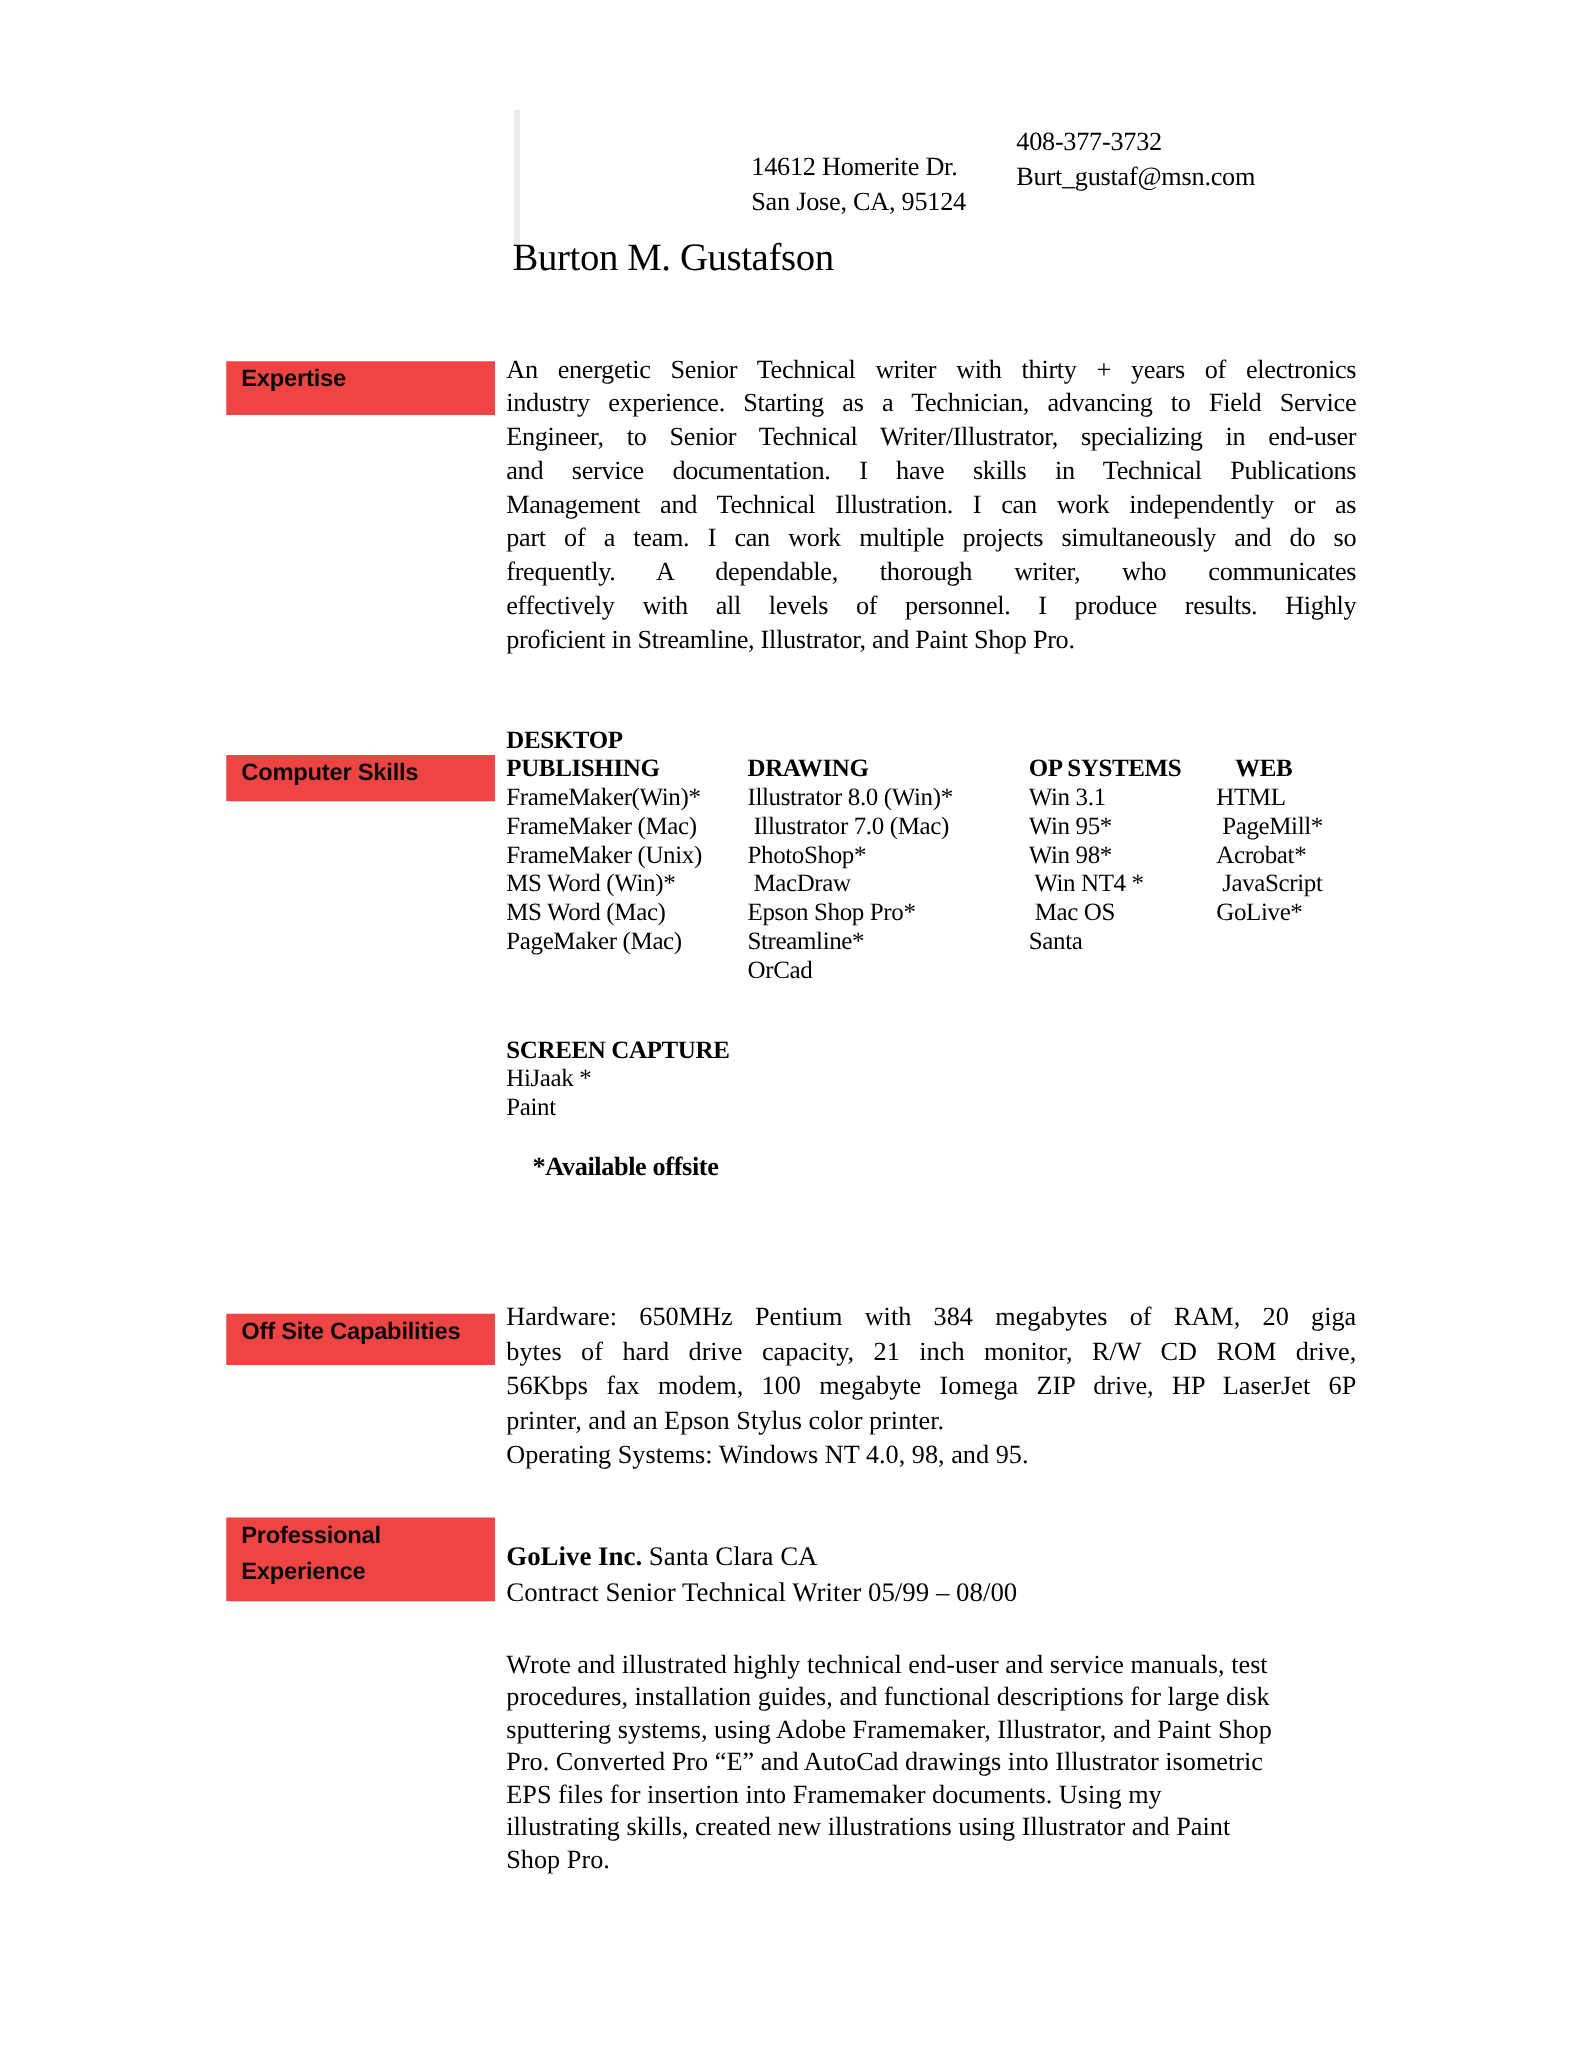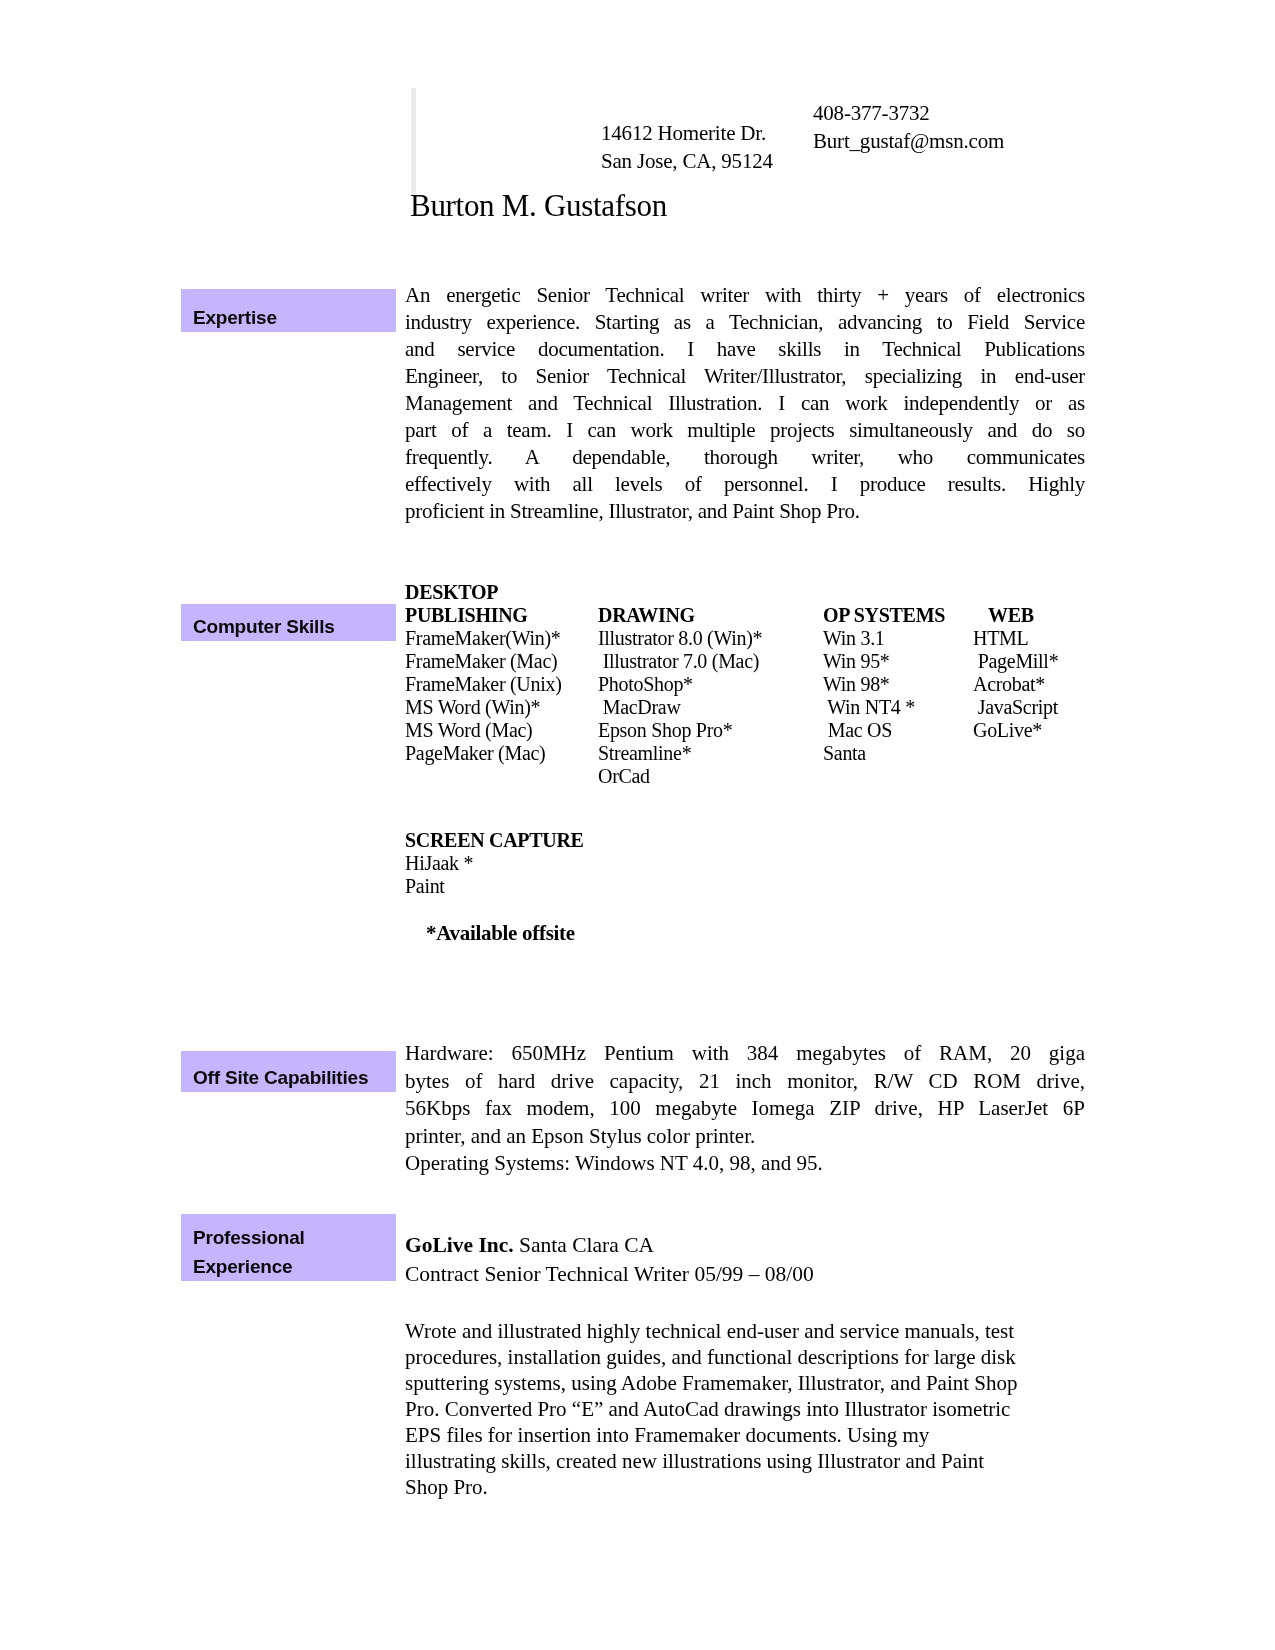--- a/index.html
+++ b/index.html
@@ -31,24 +31,24 @@
     letter-spacing: -0.2px;
   }
   .name {
     font-size: 31px;
     line-height: 40px;
     letter-spacing: -0.3px;
   }
   .label-box {
     left: 181px;
     width: 215px;
-    background: #c4b5fd;
+    background: #ef4444;
     display: flex;
     flex-direction: column;
-    justify-content: flex-end;
+    justify-content: flex-start;
     padding-left: 12px;
     box-sizing: border-box;
     font-weight: bold;
     font-size: 19px;
     line-height: 29px;
     letter-spacing: -0.2px;
   }
   .para {
     width: 680px;
     font-size: 21px;
@@ -89,22 +89,22 @@
 
   <div class="abs serif name" style="left:410px; top:186px;">Burton M. Gustafson</div>
 
   <div class="abs sans label-box" style="top:289px; height:43px;">
     <div>Expertise</div>
   </div>
 
   <div class="abs serif para" style="left:405px; top:282px;">
     <div class="jline">An energetic Senior Technical writer with thirty + years of electronics</div>
     <div class="jline">industry experience. Starting as a Technician, advancing to Field Service</div>
+    <div class="jline">Engineer, to Senior Technical Writer/Illustrator, specializing in end-user</div>
     <div class="jline">and service documentation. I have skills in Technical Publications</div>
-    <div class="jline">Engineer, to Senior Technical Writer/Illustrator, specializing in end-user</div>
     <div class="jline">Management and Technical Illustration. I can work independently or as</div>
     <div class="jline">part of a team. I can work multiple projects simultaneously and do so</div>
     <div class="jline">frequently. A dependable, thorough writer, who communicates</div>
     <div class="jline">effectively with all levels of personnel. I produce results. Highly</div>
     <div class="plain">proficient in Streamline, Illustrator, and Paint Shop Pro.</div>
   </div>
 
   <div class="abs sans label-box" style="top:604px; height:37px;">
     <div>Computer Skills</div>
   </div>

